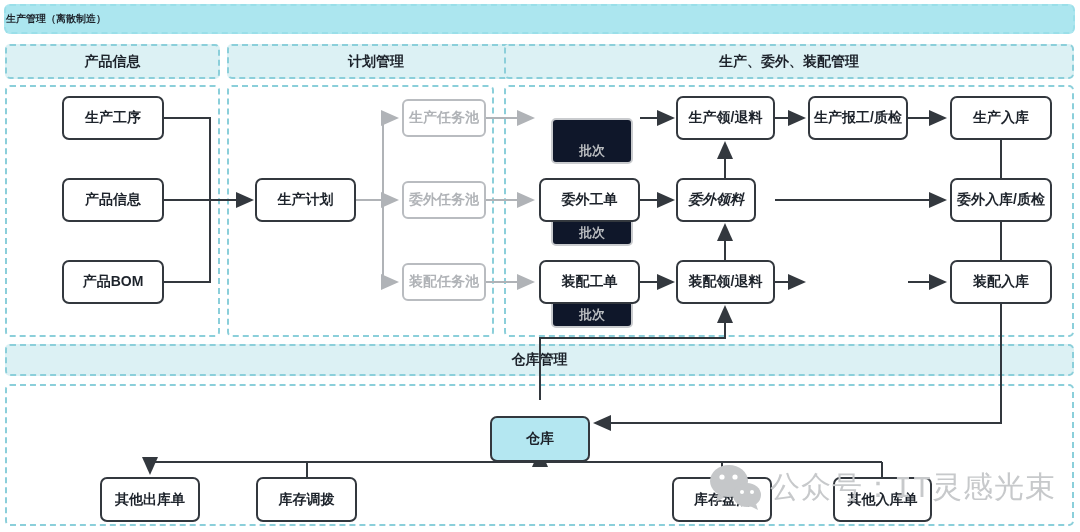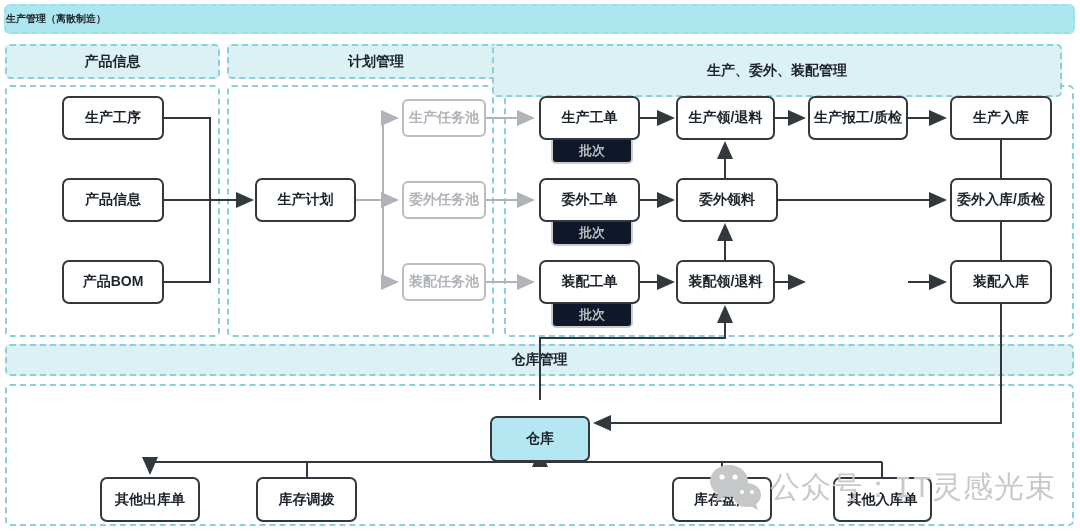--- a/index.html
+++ b/index.html
@@ -33,21 +33,21 @@
   <div class="abs banner" style="left:4px;top:4px;width:1071px;height:30px;">
     <span>生产管理（离散制造）</span>
   </div>
 
   <div class="abs hdr" style="left:5px;top:44px;width:215px;height:35px;">
     <span>产品信息</span>
   </div>
   <div class="abs hdr" style="left:227px;top:44px;width:298px;height:35px;">
     <span>计划管理</span>
   </div>
-  <div class="abs hdr" style="left:492px;top:44px;width:570px;height:53px;">
+  <div class="abs hdr" style="left:504px;top:44px;width:570px;height:35px;">
     <span>生产、委外、装配管理</span>
   </div>
 
   <div class="abs container" style="left:5px;top:85px;width:215px;height:252px;"></div>
   <div class="abs container" style="left:227px;top:85px;width:267px;height:252px;"></div>
   <div class="abs container" style="left:504px;top:85px;width:570px;height:252px;"></div>
 
   <div class="abs hdr" style="left:5px;top:344px;width:1069px;height:32px;">
     <span>仓库管理</span>
   </div>
@@ -119,40 +119,37 @@
   <div class="abs node gray" style="left:402px;top:181px;width:84px;height:38px;">
     <span>委外任务池</span>
   </div>
   <div class="abs node gray" style="left:402px;top:263px;width:84px;height:38px;">
     <span>装配任务池</span>
   </div>
 
   <div class="abs batch" style="left:551px;top:118px;width:82px;height:46px;">
     <span>批次</span>
   </div>
-  <div class="abs node" style="left:539px;top:96px;width:101px;height:44px;">
-    <span>生产工单</span>
-  </div>
   <div class="abs node" style="left:676px;top:96px;width:99px;height:44px;">
     <span>生产领/退料</span>
   </div>
   <div class="abs node" style="left:808px;top:96px;width:100px;height:44px;">
     <span>生产报工/质检</span>
   </div>
   <div class="abs node" style="left:950px;top:96px;width:102px;height:44px;">
     <span>生产入库</span>
   </div>
 
   <div class="abs batch" style="left:551px;top:200px;width:82px;height:46px;">
     <span>批次</span>
   </div>
   <div class="abs node" style="left:539px;top:178px;width:101px;height:44px;text-align:right;">
     <span>委外工单</span>
   </div>
-  <div class="abs node" style="left:676px;top:178px;width:102px;height:44px;">
+  <div class="abs node" style="left:676px;top:178px;width:80px;height:44px;font-style:italic;">
     <span>委外领料</span>
   </div>
   <div class="abs node" style="left:950px;top:178px;width:102px;height:44px;">
     <span>委外入库/质检</span>
   </div>
 
   <div class="abs batch" style="left:551px;top:282px;width:82px;height:46px;">
     <span>批次</span>
   </div>
   <div class="abs node" style="left:539px;top:260px;width:101px;height:44px;">

